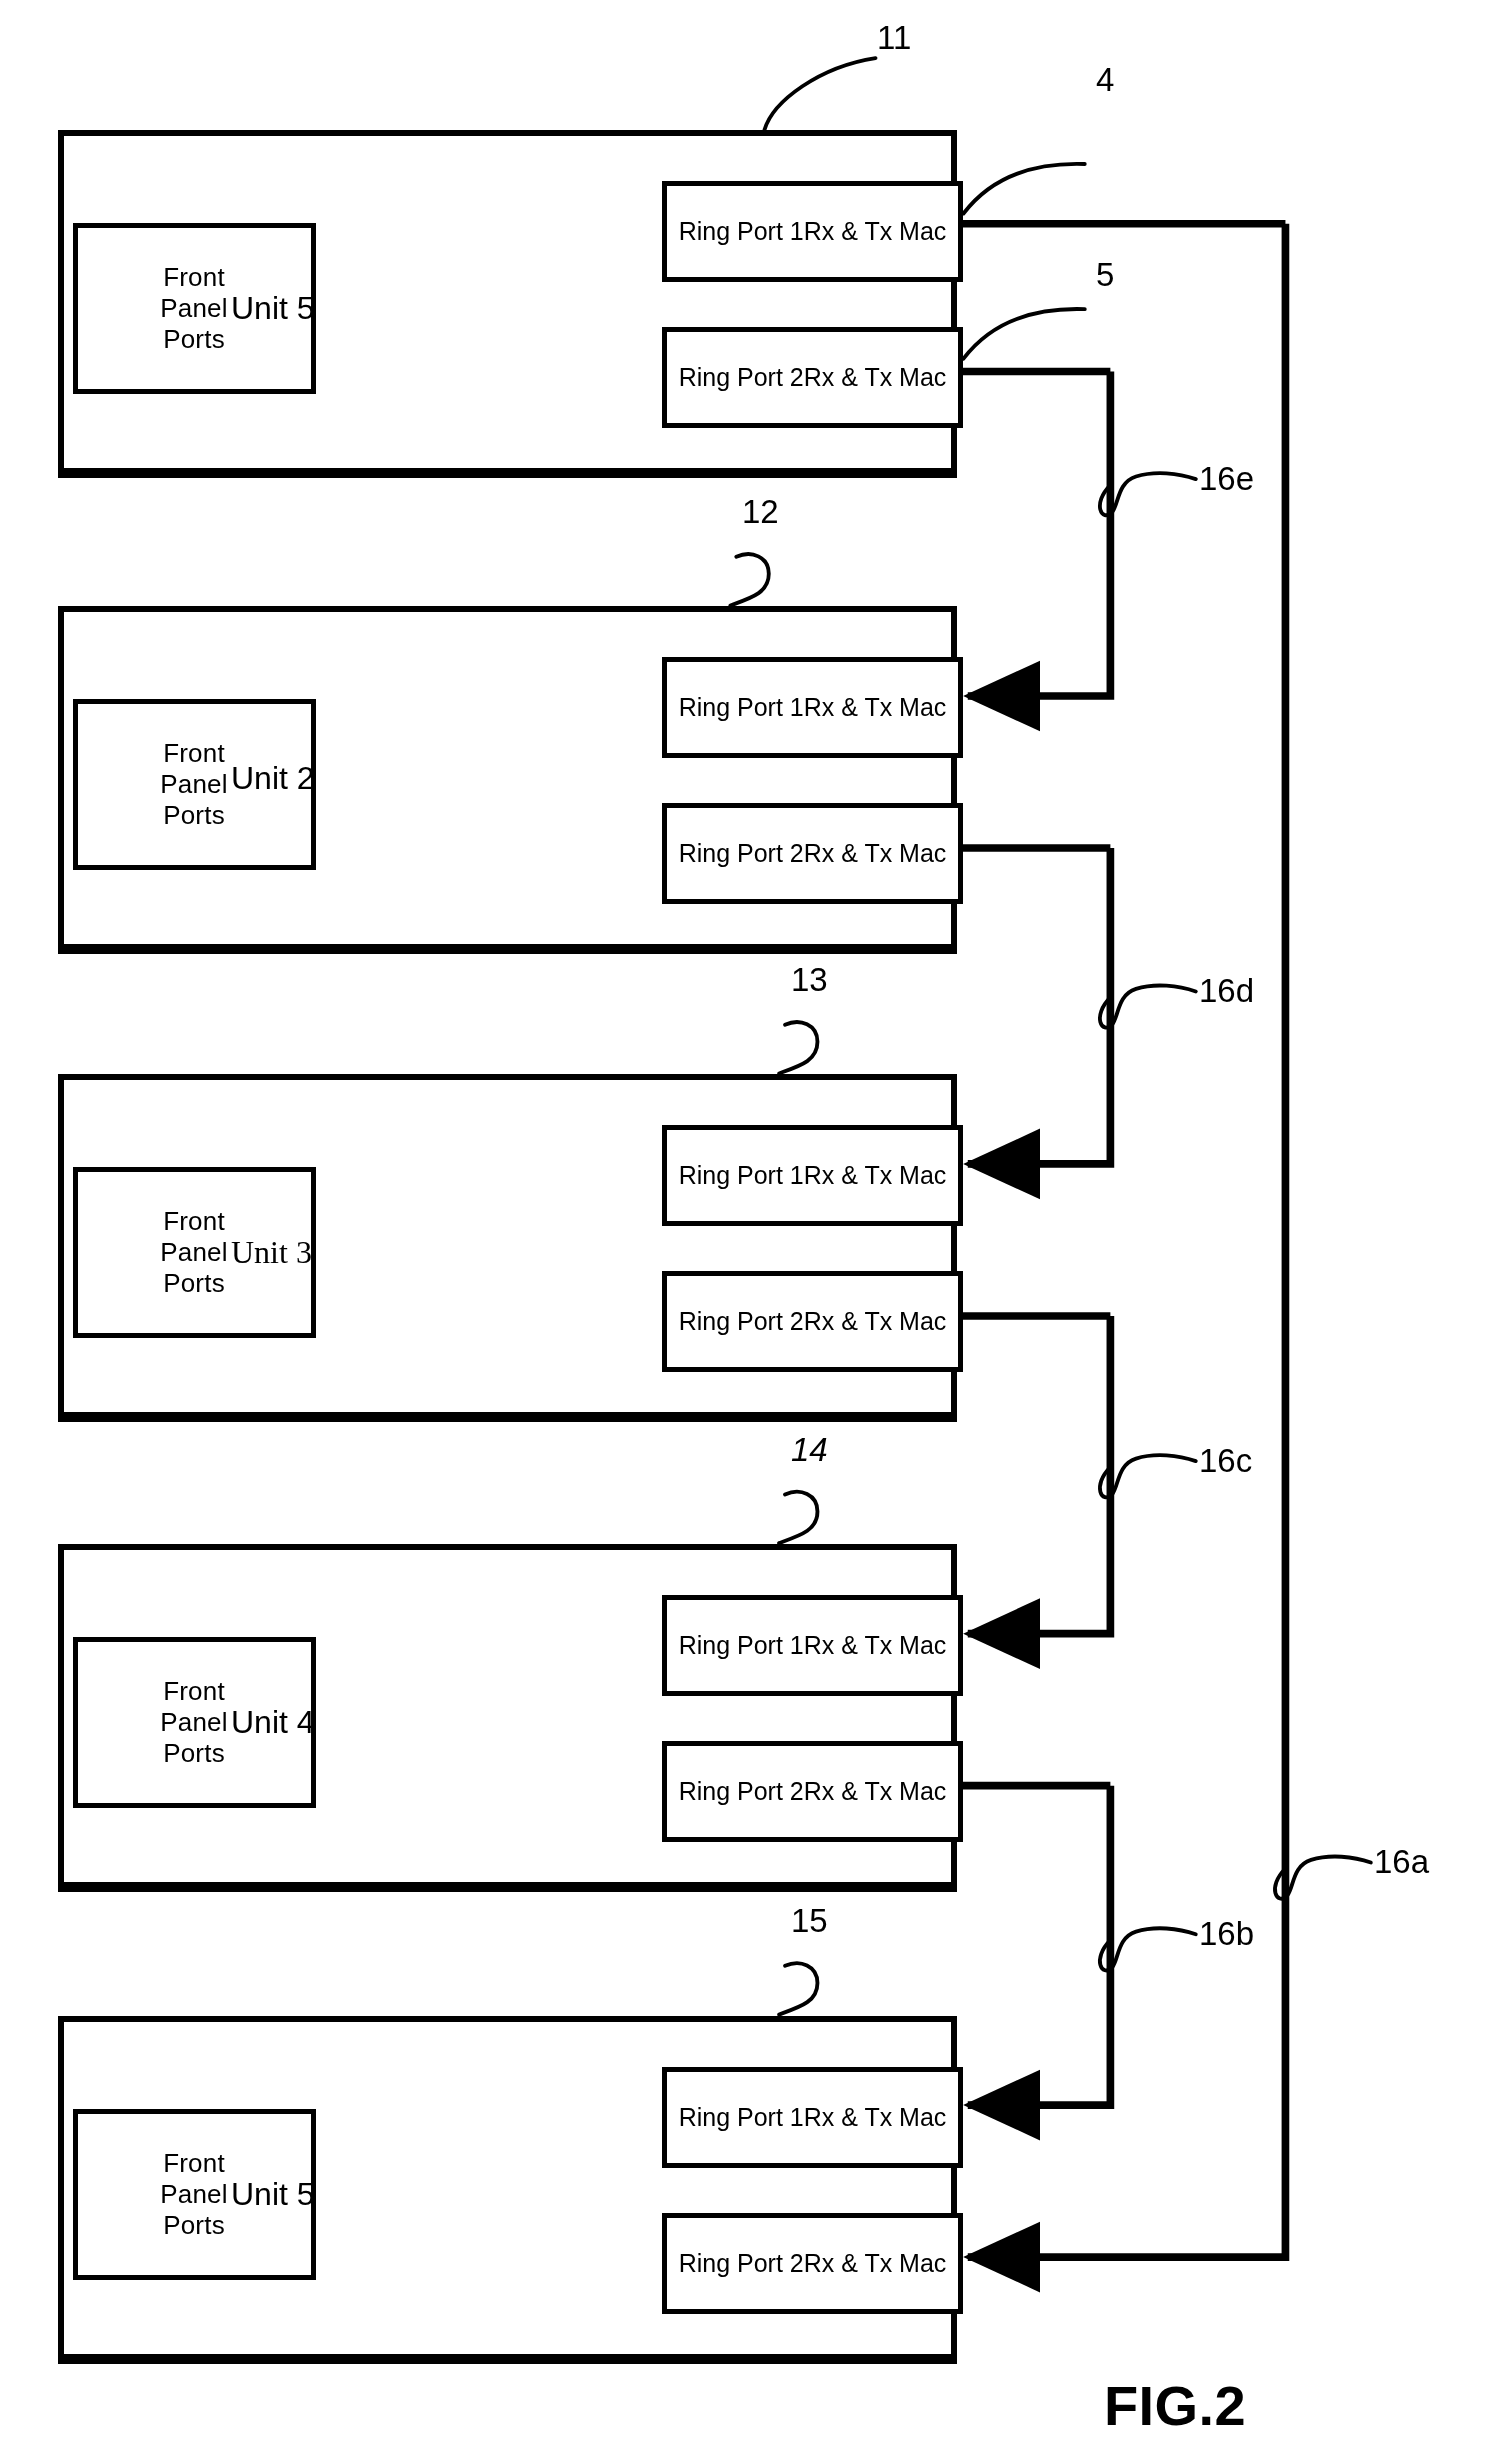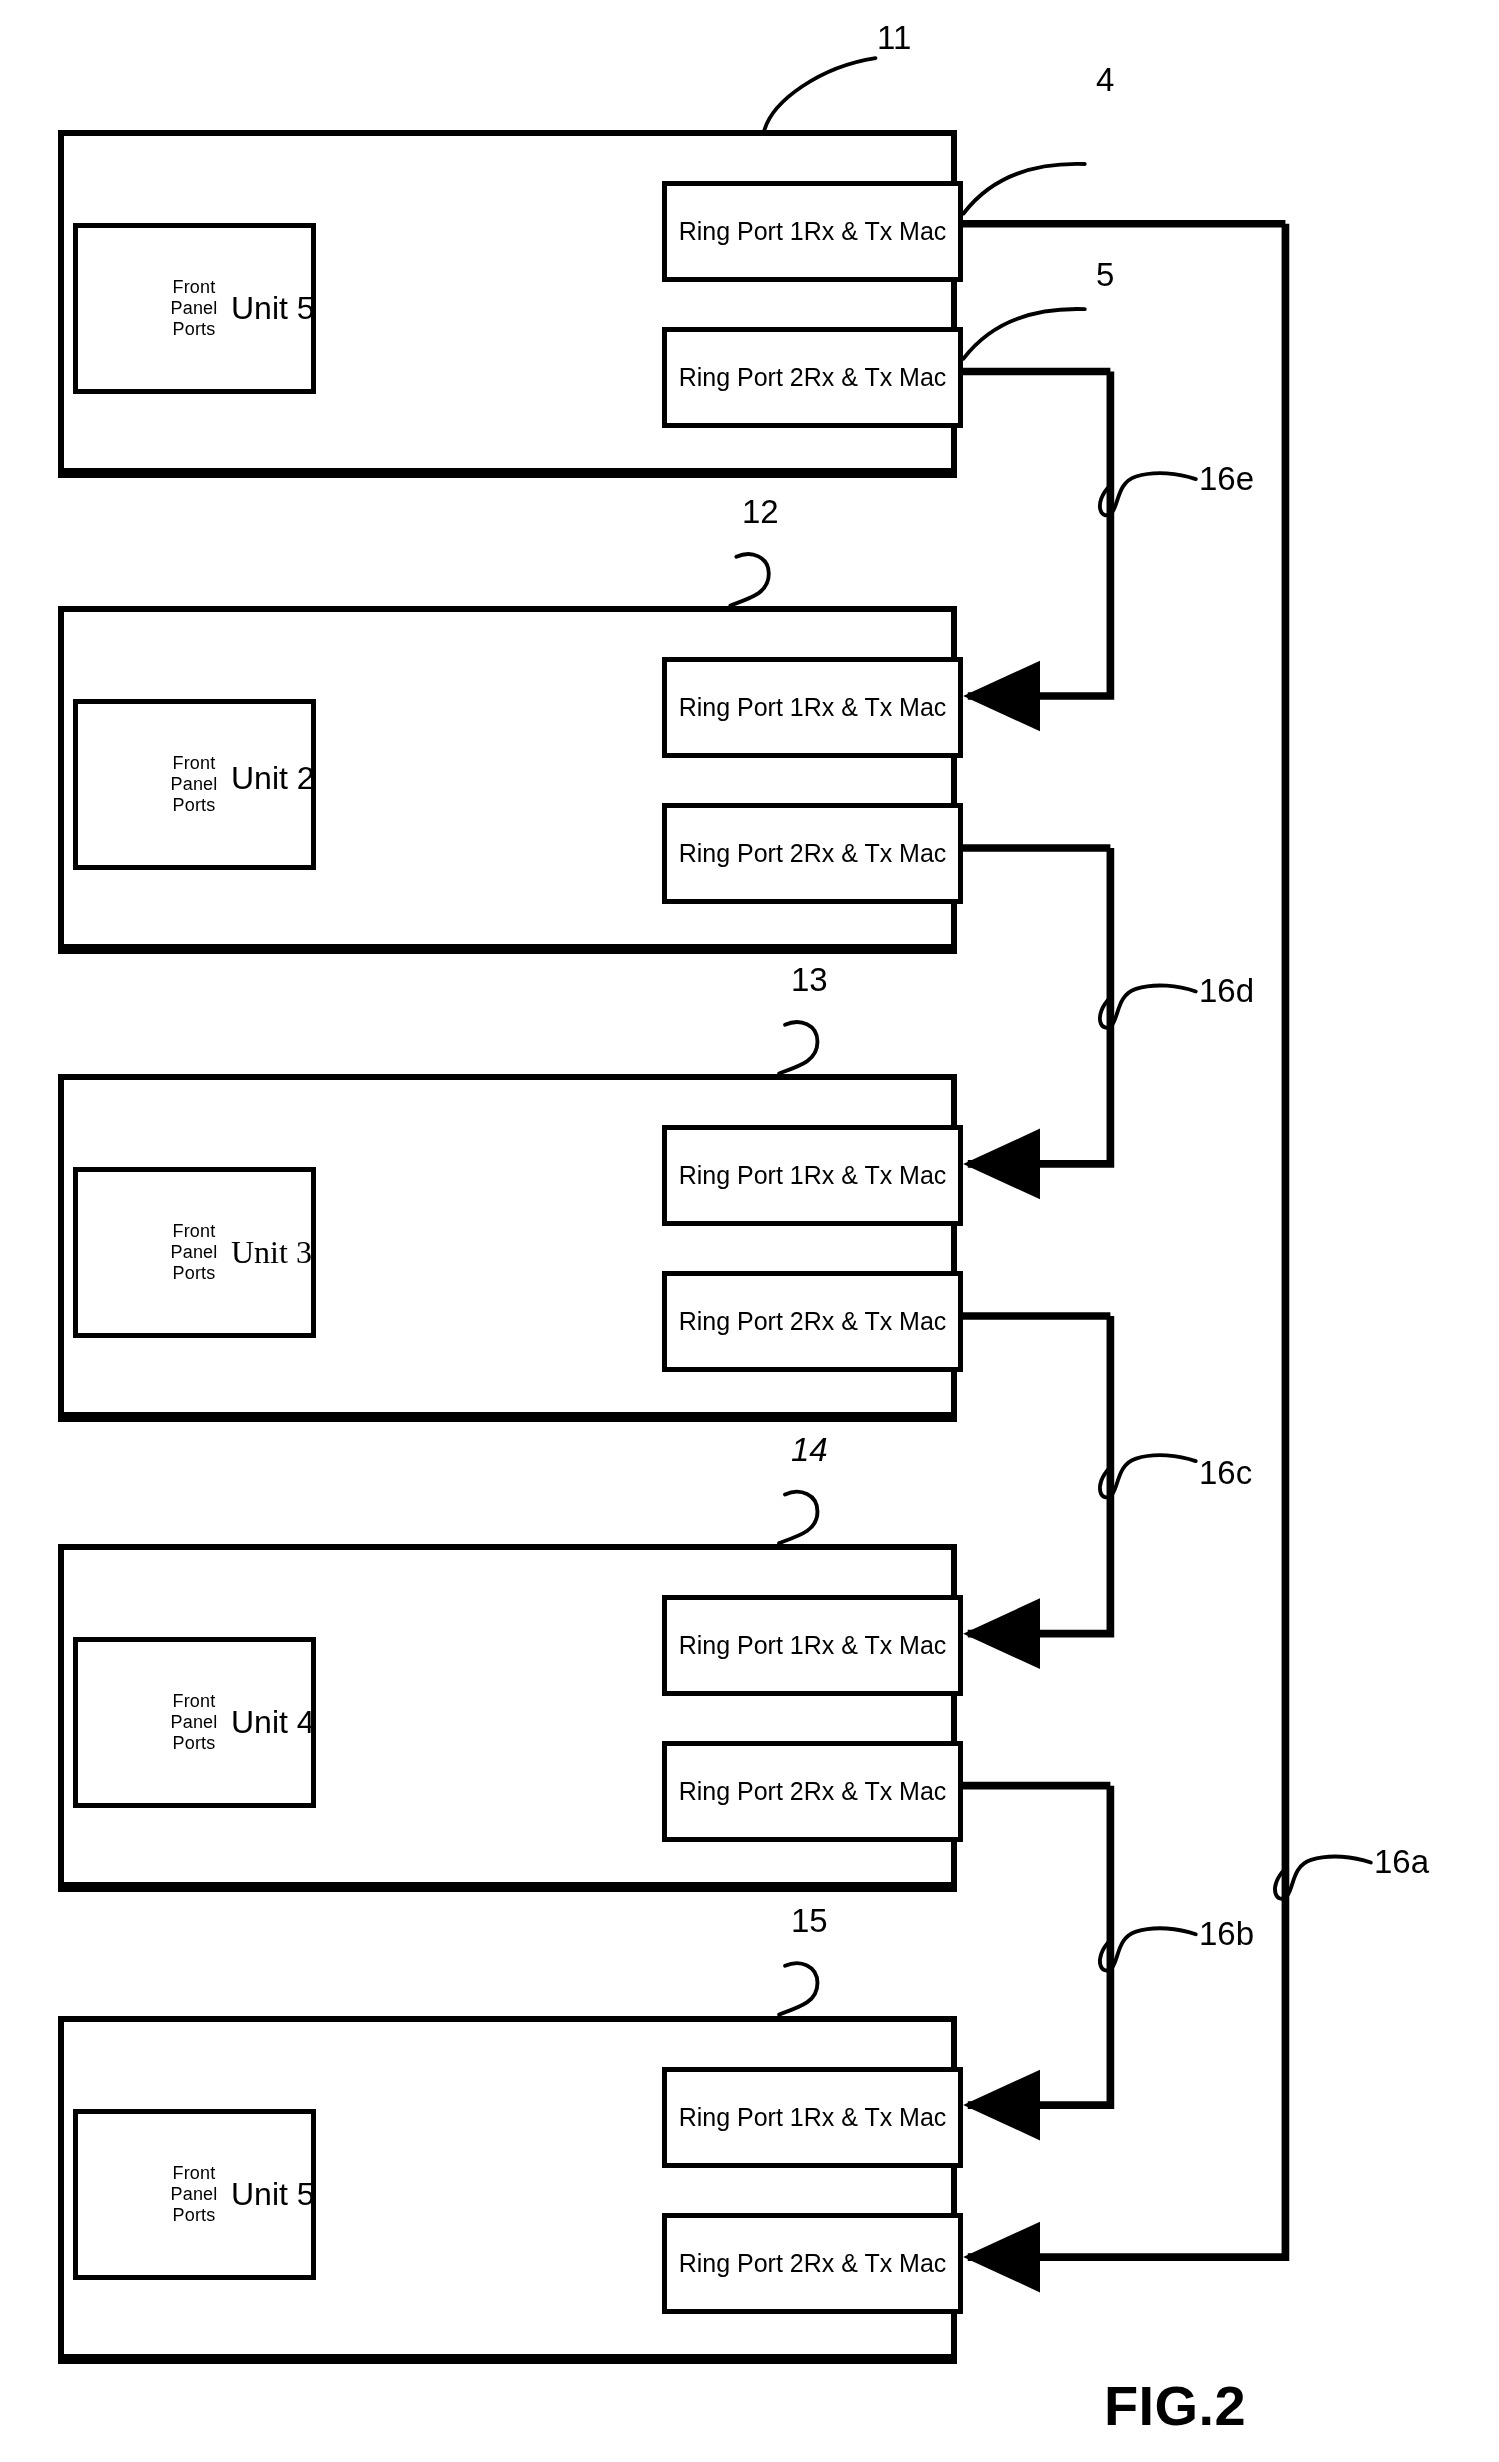--- a/index.html
+++ b/index.html
@@ -10,21 +10,21 @@
   
   .unit{position:absolute;box-sizing:border-box;
         border:6px solid #000;background:#fff;}
   
   .unit::after{content:"";position:absolute;left:-6px;right:-6px;bottom:-10.2px;
                height:4.3px;background:#000;}
 
   .fpp{position:absolute;box-sizing:border-box;border:5.1px solid #000;
        background:#fff;display:flex;flex-direction:column;
        align-items:center;justify-content:center;line-height:1.18;}
-  .fpp span{display:block;font-size:18px;letter-spacing:0.2px;}
+  .fpp span{display:block;font-size:26px;letter-spacing:0.2px;}
 
   .unitlabel{position:absolute;font-size:32px;white-space:nowrap;}
 
   .rport{position:absolute;box-sizing:border-box;border:5.1px solid #000;
          background:#fff;display:flex;flex-direction:row;
          align-items:center;justify-content:center;line-height:1.16;}
   .rport span{display:block;font-size:25px;white-space:nowrap;}
 
   
   .ref{position:absolute;font-size:33px;white-space:nowrap;}
@@ -173,20 +173,20 @@
   <div class="ref" style="left:877px;top:19px;">11</div>
   <div class="ref" style="left:1096px;top:61px;">4</div>
   <div class="ref" style="left:1096px;top:256px;">5</div>
   <div class="ref" style="left:742px;top:493px;">12</div>
   <div class="ref" style="left:791px;top:961px;">13</div>
   <div class="ref" style="left:791px;top:1431px;font-style:italic;">14</div>
   <div class="ref" style="left:791px;top:1902px;">15</div>
 
   <div class="ref" style="left:1199px;top:460px;">16e</div>
   <div class="ref" style="left:1199px;top:972px;">16d</div>
-  <div class="ref" style="left:1199px;top:1442px;margin-top:12px;">16c</div>
+  <div class="ref" style="left:1199px;top:1442px;">16c</div>
   <div class="ref" style="left:1199px;top:1915px;">16b</div>
   <div class="ref" style="left:1374px;top:1843px;">16a</div>
 
   <div class="figcap" style="left:1104px;top:2335px;margin-top:38px;">FIG.2</div>
 
 </div>
 
 
 </body></html>

